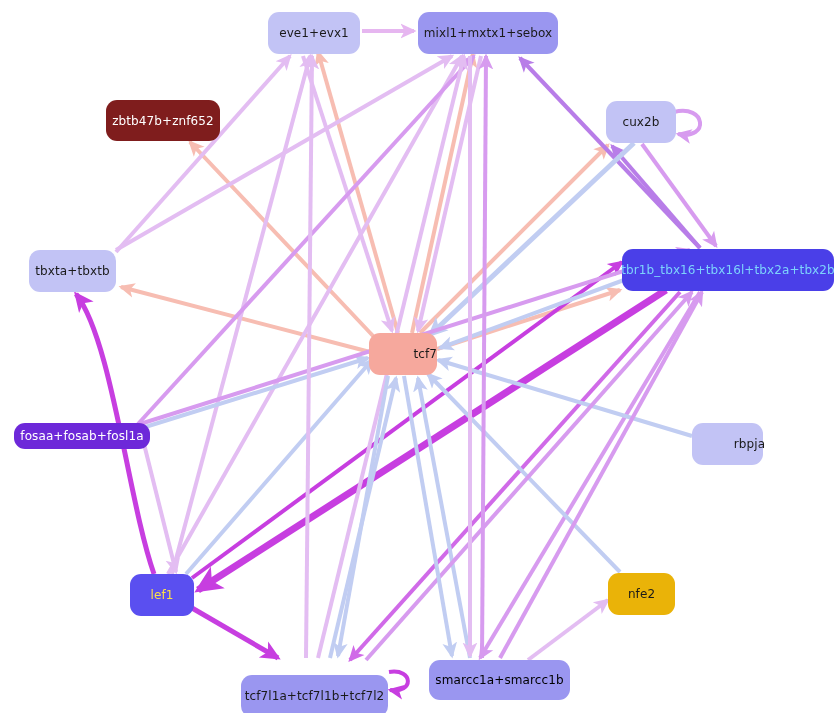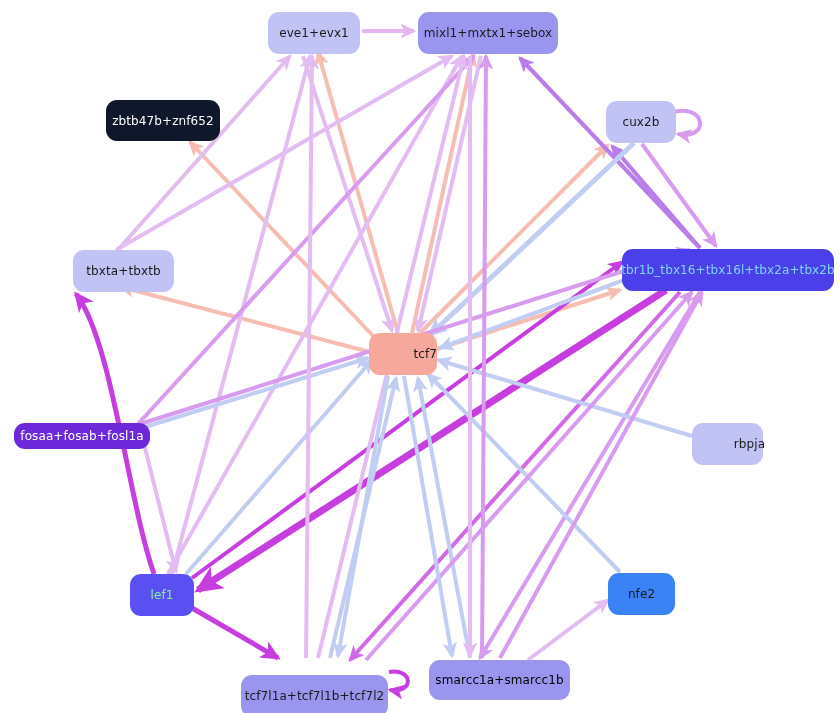--- a/index.html
+++ b/index.html
@@ -103,45 +103,45 @@
       </g>
   </svg>
 
   <div id="nodes-layer">
       <div class="node" style="left: 268px; top: 12px; width: 92px; height: 42px; background: rgb(194, 195, 245); color: rgb(26, 26, 26);">
         <span>eve1+evx1</span>
       </div>
       <div class="node" style="left: 418px; top: 12px; width: 140px; height: 42px; background: rgb(154, 150, 240); color: rgb(26, 26, 26); text-align: right;">
         <span>mixl1+mxtx1+sebox</span>
       </div>
-      <div class="node" style="left: 106px; top: 100px; width: 114px; height: 41px; background: #0f172a; color: rgb(255, 255, 255);">
+      <div class="node" style="left: 106px; top: 100px; width: 114px; height: 41px; background: #7f1d1d; color: rgb(255, 255, 255);">
         <span>zbtb47b+znf652</span>
       </div>
       <div class="node" style="left: 606px; top: 101px; width: 70px; height: 42px; background: rgb(194, 195, 245); color: rgb(26, 26, 26);">
         <span>cux2b</span>
       </div>
-      <div class="node" style="left: 29px; top: 250px; width: 101px; height: 42px; background: rgb(194, 195, 245); color: rgb(26, 26, 26); margin-left: 44px;">
+      <div class="node" style="left: 29px; top: 250px; width: 87px; height: 42px; background: rgb(194, 195, 245); color: rgb(26, 26, 26);">
         <span>tbxta+tbxtb</span>
       </div>
       <div class="node" style="left: 622px; top: 249px; width: 212px; height: 42px; background: rgb(74, 63, 232); color: #7dd3fc;">
         <span>tbr1b_tbx16+tbx16l+tbx2a+tbx2b</span>
       </div>
       <div class="node" style="left: 369px; top: 333px; width: 68px; height: 42px; background: rgb(246, 168, 157); color: rgb(26, 26, 26); justify-content: flex-end;">
         <span>tcf7</span>
       </div>
       <div class="node" style="left: 14px; top: 423px; width: 136px; height: 26px; background: #6d28d9; color: rgb(255, 255, 255);">
         <span>fosaa+fosab+fosl1a</span>
       </div>
       <div class="node" style="left: 692px; top: 423px; width: 71px; height: 42px; background: rgb(194, 195, 245); color: rgb(26, 26, 26); padding-left: 44px;">
         <span>rbpja</span>
       </div>
-      <div class="node" style="left: 130px; top: 574px; width: 64px; height: 42px; background: rgb(90, 79, 240); color: #86efac;">
+      <div class="node" style="left: 130px; top: 574px; width: 64px; height: 42px; background: rgb(90, 79, 240); color: #fde047;">
         <span>lef1</span>
       </div>
-      <div class="node" style="left: 608px; top: 573px; width: 67px; height: 42px; background: #3b82f6; color: rgb(26, 26, 26);">
+      <div class="node" style="left: 608px; top: 573px; width: 67px; height: 42px; background: #eab308; color: rgb(26, 26, 26);">
         <span>nfe2</span>
       </div>
       <div class="node" style="left: 241px; top: 660px; width: 147px; height: 42px; background: rgb(154, 150, 240); color: rgb(26, 26, 26); margin-top: 15px;">
         <span>tcf7l1a+tcf7l1b+tcf7l2</span>
       </div>
       <div class="node" style="left: 429px; top: 660px; width: 141px; height: 40px; background: rgb(154, 150, 240); color: #000000;">
         <span>smarcc1a+smarcc1b</span>
       </div>
     </div>
 

